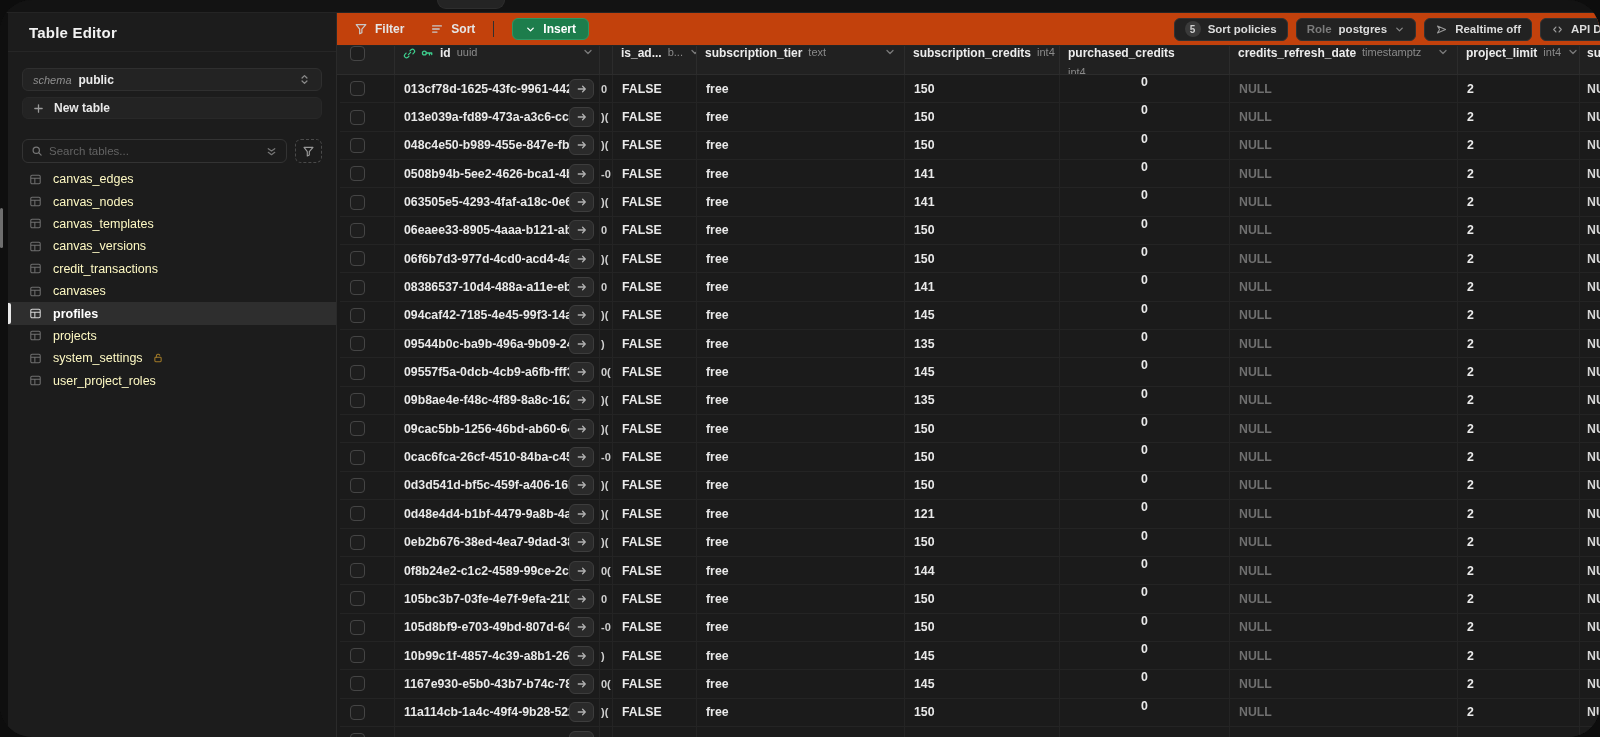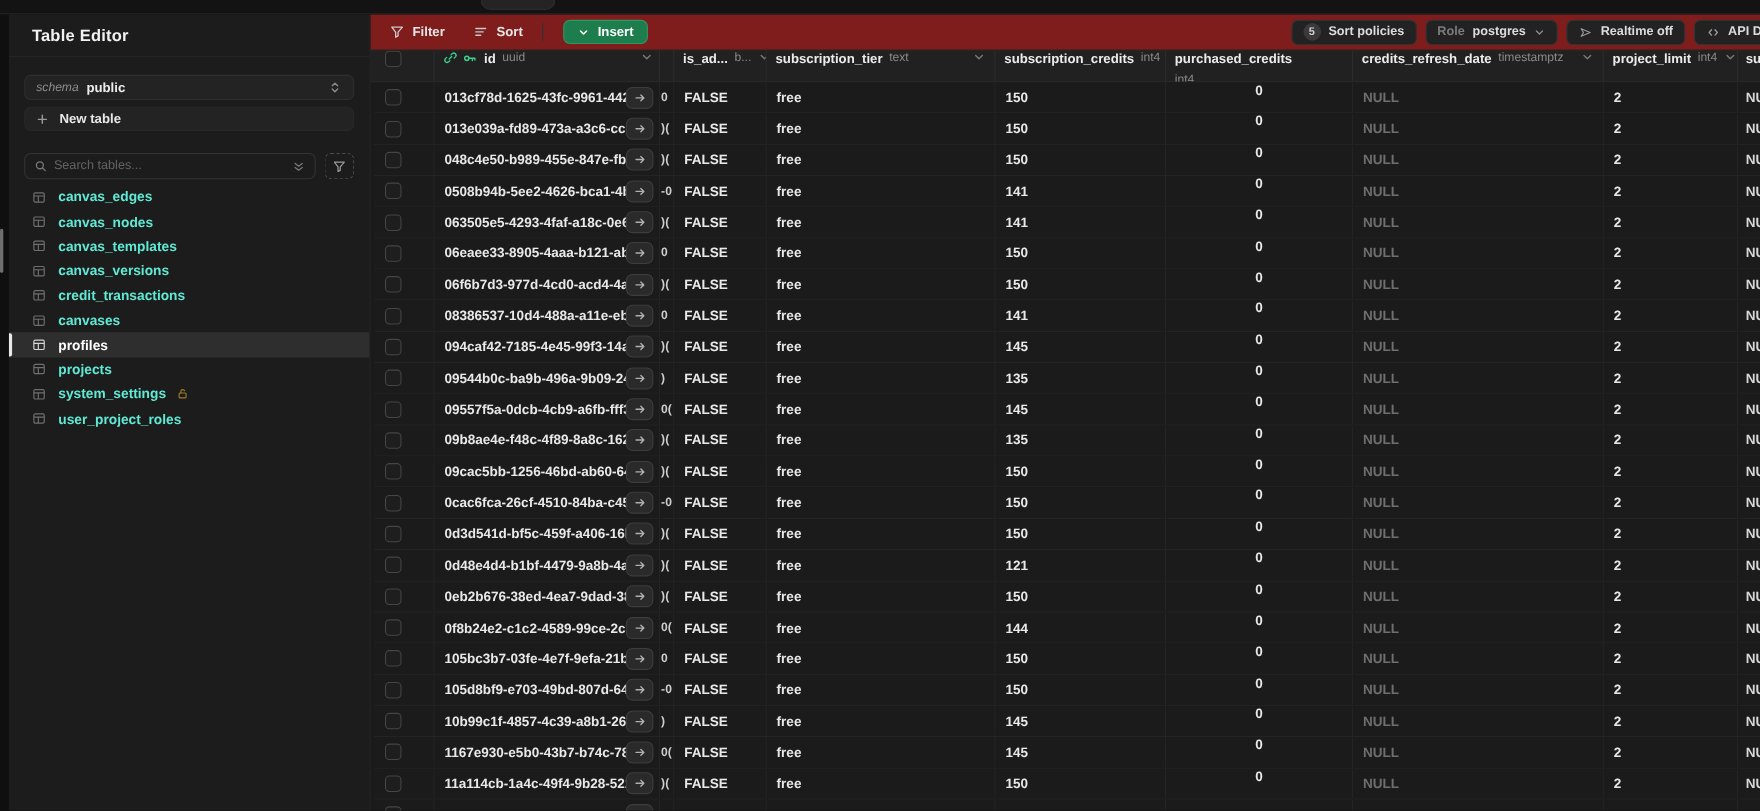--- a/index.html
+++ b/index.html
@@ -1,20 +1,20 @@
 <!DOCTYPE html>
 <html><head>
 <meta charset="utf-8">
 <style>
   * { margin:0; padding:0; box-sizing:border-box; }
   html,body { background:#0d0d0d; }
   .app {
     position:relative; width:1600px; height:737px; overflow:hidden;
     background:#161616; font-family:"Liberation Sans",sans-serif;
-    color:#ededed; -webkit-font-smoothing:antialiased;
+    color:#ededed;border-radius:32px; -webkit-font-smoothing:antialiased;
   }
   
   .topstrip { position:absolute; top:0; left:0; width:1600px; height:13px;
     background:#131313; border-bottom:1px solid #242424; z-index:5; }
   .toptab { position:absolute; top:0; left:437px; width:68px; height:9px;
     background:#242424; border:1px solid #2e2e2e; border-top:none;
     border-radius:0 0 9px 9px; }
   .left-thumb { position:absolute; left:0; top:208px; width:3px; height:40px;
     background:#6e6e6e; border-radius:2px; z-index:6; }
   
@@ -41,30 +41,30 @@
   .search-box svg { flex:none; }
   .search-input { flex:1; background:transparent; border:none; outline:none; color:#d5d5d5;
     font-size:11.5px; font-family:inherit; margin:0 6px; min-width:0; }
   .search-input::placeholder { color:#636363; }
   .dbl-chevron { color:#777; display:flex; }
   .sb-filter-btn { width:27px; height:24px; border:1px dashed #4a4a4a; border-radius:6px;
     background:transparent; color:#9a9a9a; display:flex; align-items:center; justify-content:center; cursor:pointer; }
   .table-list { margin-top:5px; }
   .sb-item { position:relative; height:22.4px; display:flex; align-items:center; padding-left:21px; cursor:pointer; }
   .sb-item-icon { color:#6f6f6f; display:flex; }
-  .sb-item-label { font-size:12.5px; font-weight:700; color:#5eead4; margin-left:11px; white-space:nowrap; }
+  .sb-item-label { font-size:12.5px; font-weight:400; color:#fef9c3; margin-left:11px; white-space:nowrap; }
   .sb-item.selected { background:#2e2e2e; }
   .sb-item.selected::before { content:""; position:absolute; left:0; top:1px; bottom:1px; width:3px;
     background:#e9e9e9; border-radius:0 2px 2px 0; }
   .sb-item.selected .sb-item-label { color:#ffffff; font-weight:700; }
   .sb-item.selected .sb-item-icon { color:#d5d5d5; }
   .lock { color:#a17a28; display:flex; margin-left:9px; }
   
   .main { flex:1; display:flex; flex-direction:column; min-width:0; background:#1a1a1a; }
-  .toolbar { height:33px; background:#7f1d1d; border-bottom:1px solid #242424;
+  .toolbar { height:33px; background:#c2410c; border-bottom:1px solid #242424;
     display:flex; align-items:center; padding-left:17px; flex:none; }
   .tb-btn { display:flex; align-items:center; gap:7px; background:none; border:none; color:#e6e6e6;
     font-family:inherit; font-size:12px; font-weight:700; cursor:pointer; }
   .tb-btn svg { color:#c9c9c9; }
   .tb-sort { margin-left:26px;text-align:right; }
   .tb-divider { width:1px; height:16px; background:#303030; margin:0 18px; }
   .btn-insert { height:22px; padding:0 12px; background:#1d7d4c; border:1px solid #2f9663;
     border-radius:6px; color:#fff; font-size:12px; font-weight:700; font-family:inherit;
     display:flex; align-items:center; gap:7px; cursor:pointer; }
   .toolbar-right { margin-left:auto; margin-right:-50px; display:flex; gap:8px; align-items:center; }

